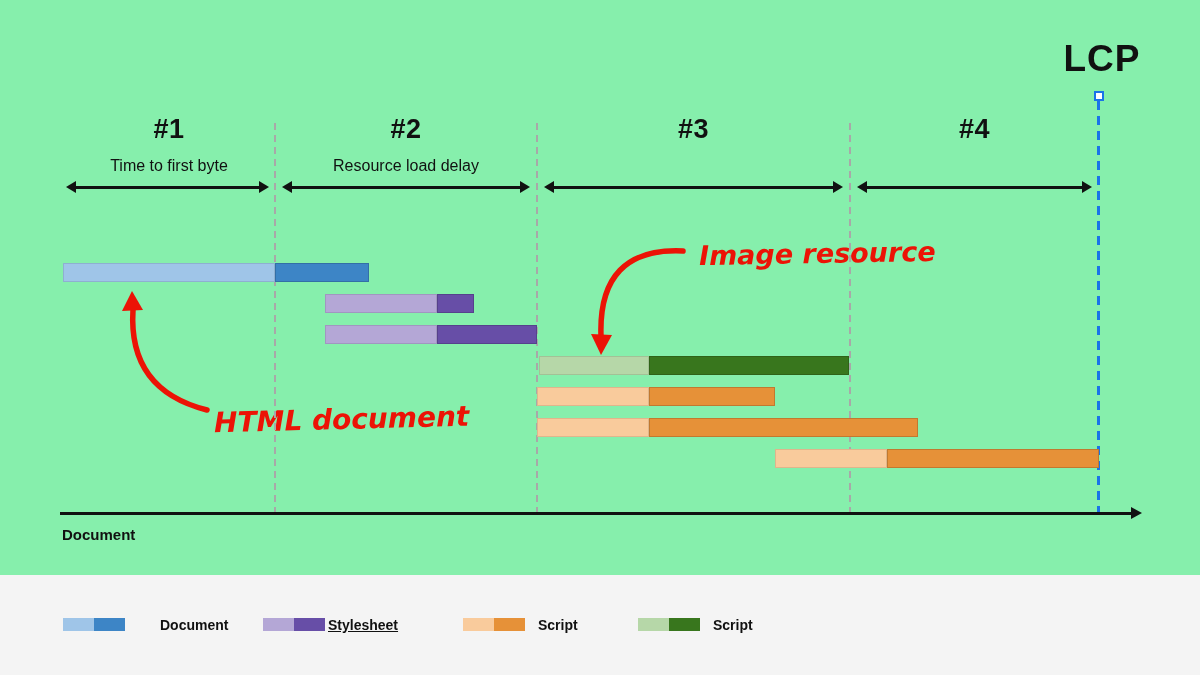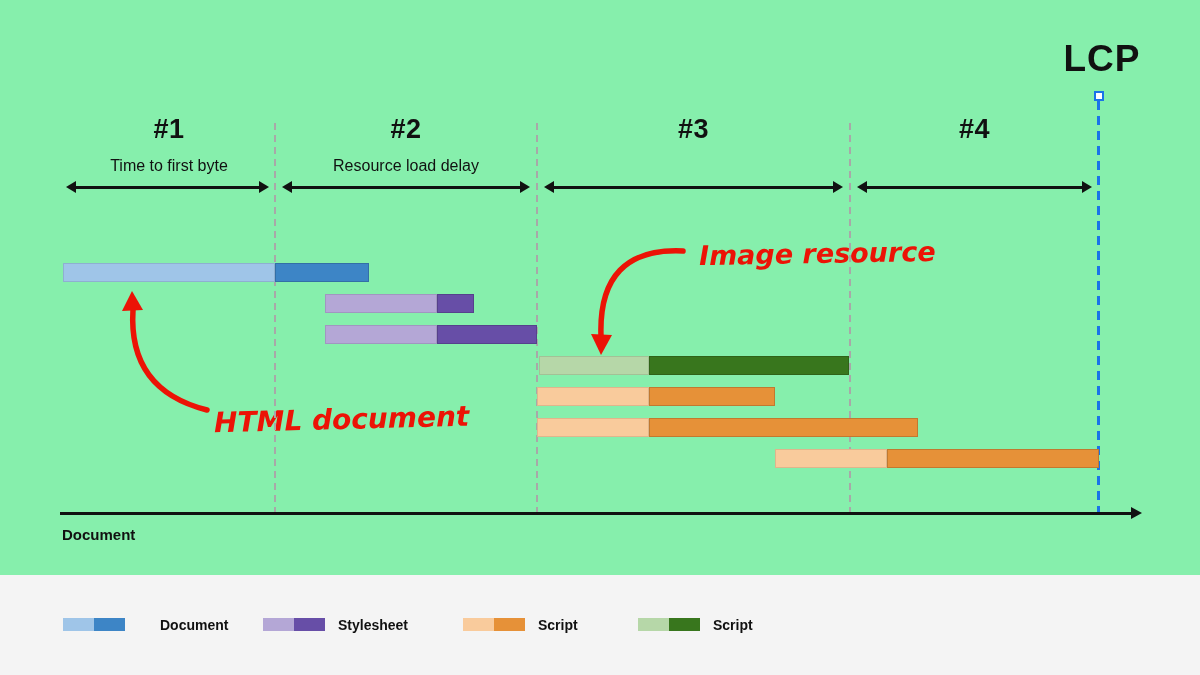--- a/index.html
+++ b/index.html
@@ -81,21 +81,21 @@
           <div class="" style="background: rgb(159, 197, 232);"></div>
           <div class="" style="background: rgb(61, 133, 198);"></div>
         </div>
         <div class="lg-label" style="left: 138px; margin-left: 22px;">Document</div>
       </div>
       <div class="lg-item">
         <div class="lg-swatch" style="left: 263px;">
           <div class="" style="background: rgb(180, 167, 214);"></div>
           <div class="" style="background: rgb(103, 78, 167);"></div>
         </div>
-        <div class="lg-label" style="left: 338px;">Stylesheet</div>
+        <div class="lg-label" style="left: 328px; text-decoration: underline;">Stylesheet</div>
       </div>
       <div class="lg-item">
         <div class="lg-swatch" style="left: 463px;">
           <div class="" style="background: rgb(249, 203, 156);"></div>
           <div class="" style="background: rgb(230, 145, 56);"></div>
         </div>
         <div class="lg-label" style="left: 538px;">Script</div>
       </div>
       <div class="lg-item">
         <div class="lg-swatch" style="left: 638px;">

